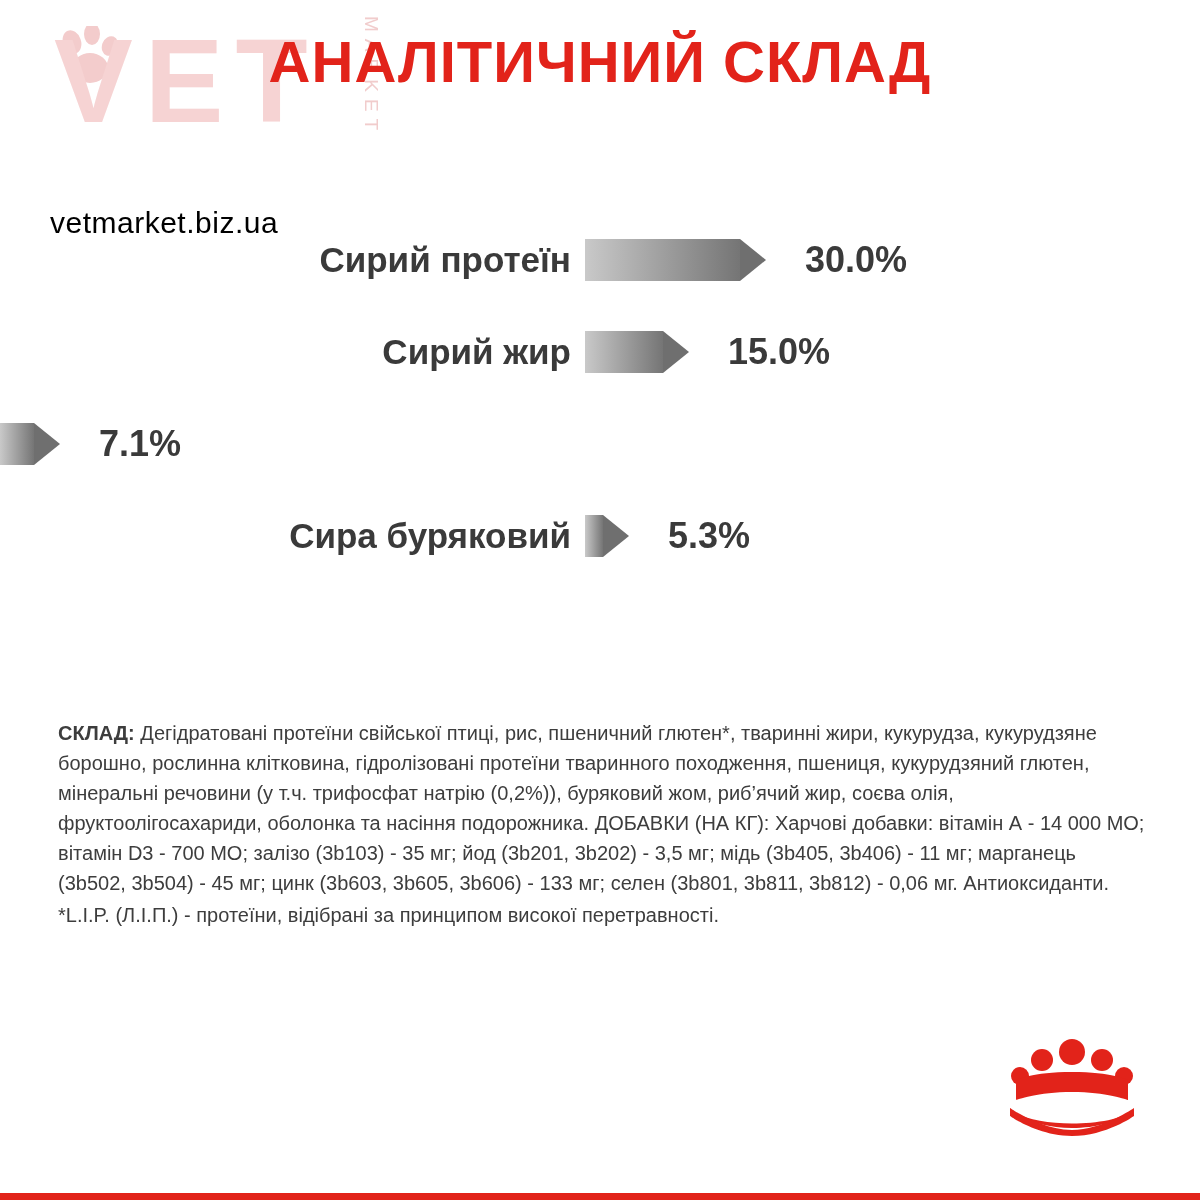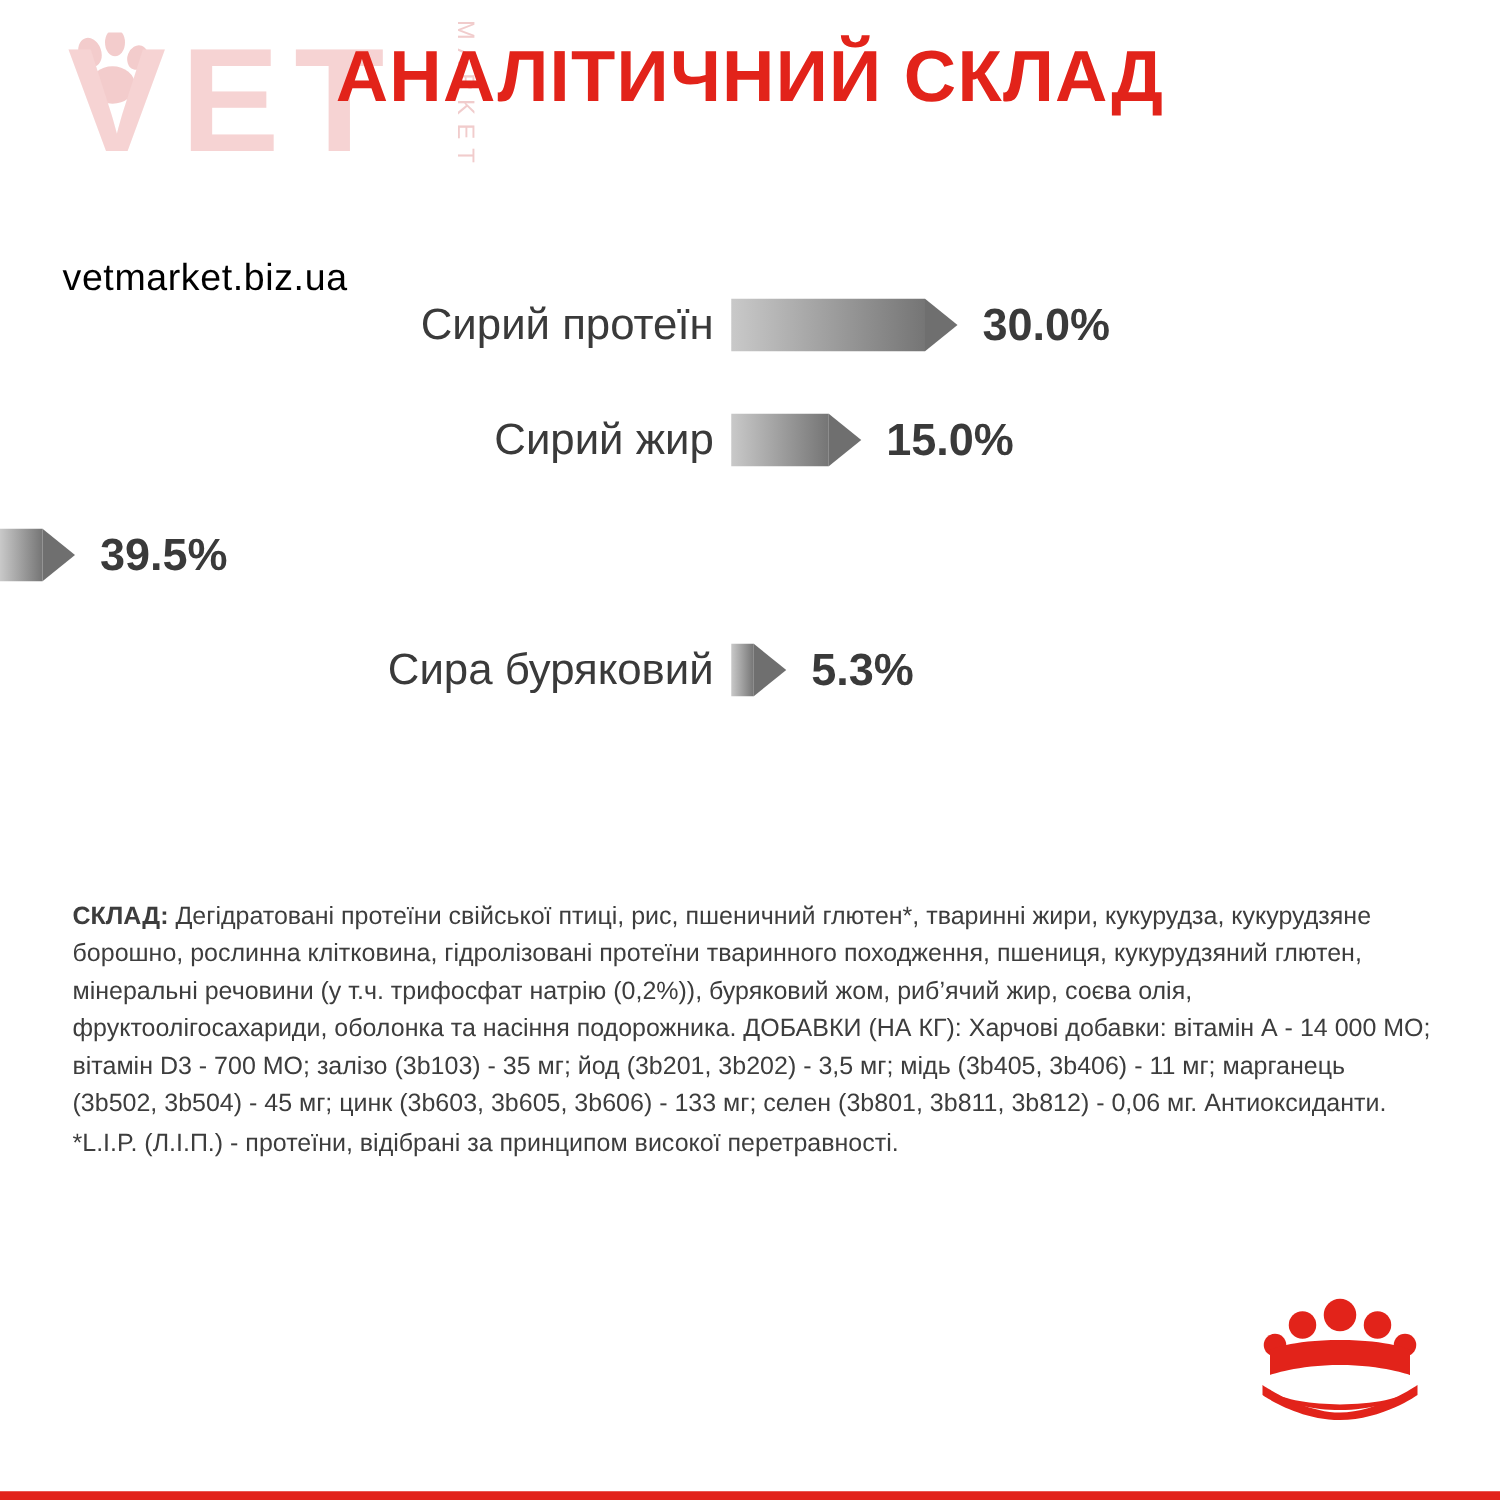--- a/index.html
+++ b/index.html
@@ -89,28 +89,29 @@
     display: flex;
     align-items: center;
     height: 92px;
   }
   .row-label {
     width: 585px;
     text-align: right;
     padding-right: 14px;
     box-sizing: border-box;
     font-size: 35px;
-    font-weight: normal;
+    font-weight: bold;
     color: #3a3a3a;
     font-family: "Liberation Sans", sans-serif;
     white-space: nowrap;
   }
   .row-bar-wrap {
     display: flex;
     align-items: center;
+    gap: 19px;
   }
   .bar {
     height: 42px;
     position: relative;
   }
   .bar-body {
     height: 42px;
     background: linear-gradient(to right, #c9c9c9, #757575);
     float: left;
   }
@@ -209,21 +210,21 @@
       <div class="row-value">15.0%</div>
     </div>
   </div>
 
   <div class="row">
     <div class="row-bar-wrap">
       <div class="bar">
         <div class="bar-body" style="width:34px"></div>
         <div class="bar-tip"></div>
       </div>
-      <div class="row-value">39.5%</div>
+      <div class="row-value">7.1%</div>
     </div>
   </div>
 
   <div class="row">
     <div class="row-label">Сира буряковий</div>
     <div class="row-bar-wrap">
       <div class="bar">
         <div class="bar-body" style="width:18px"></div>
         <div class="bar-tip"></div>
       </div>

